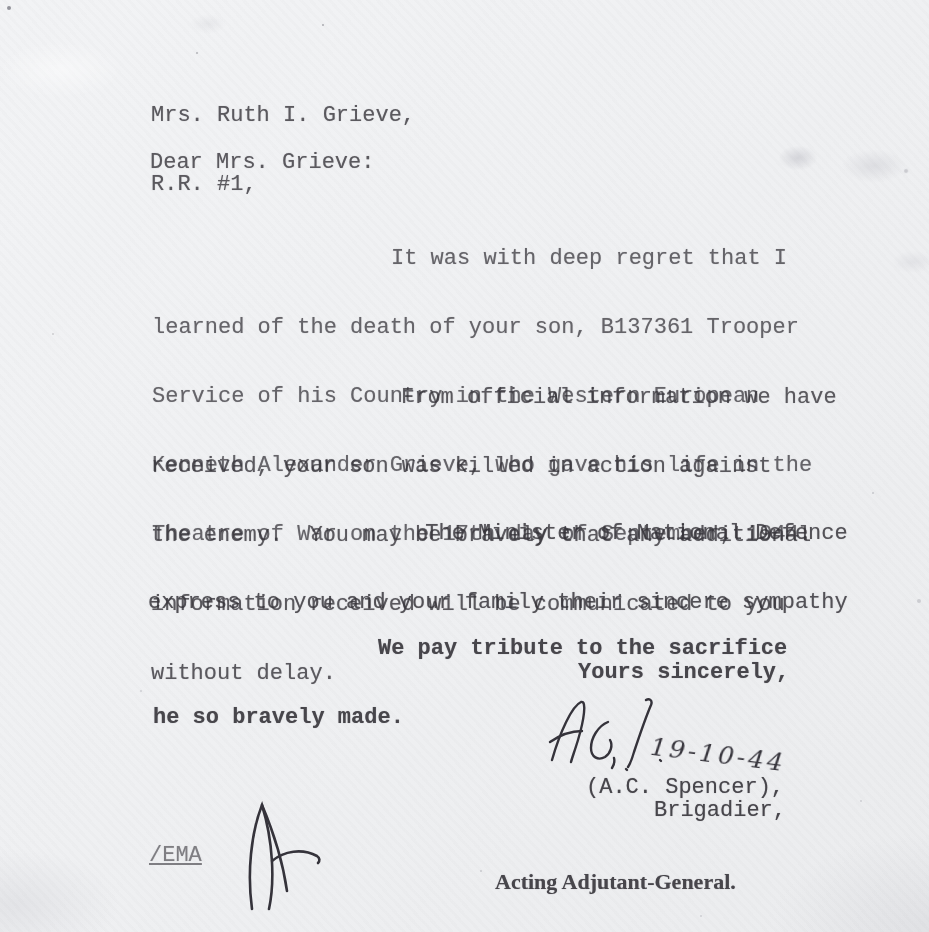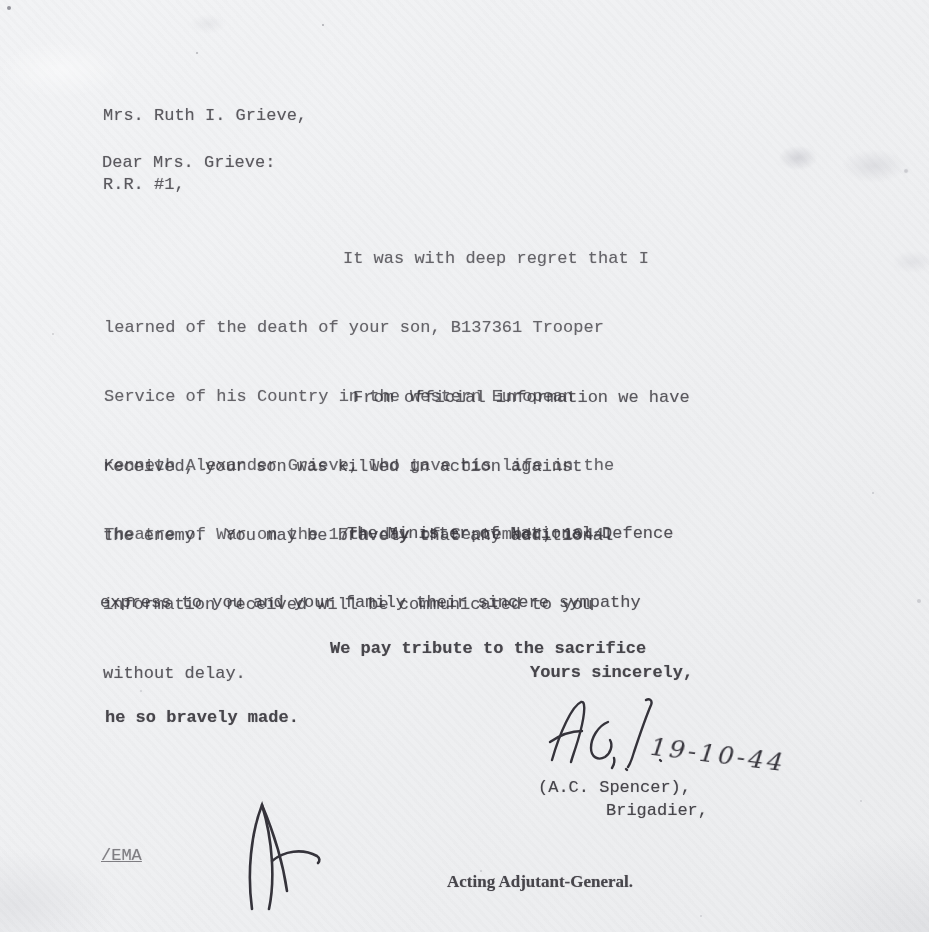--- a/index.html
+++ b/index.html
@@ -17,25 +17,26 @@
       radial-gradient(26px 14px at 208px 24px, rgba(150,150,160,.12), transparent 70%),
       radial-gradient(150px 80px at 15px 905px, rgba(120,120,135,.10), transparent 70%),
       radial-gradient(220px 130px at 925px 925px, rgba(120,120,135,.09), transparent 70%),
       radial-gradient(90px 40px at 60px 70px, rgba(255,255,255,.45), transparent 70%),
       repeating-linear-gradient(47deg, rgba(0,0,0,.012) 0 3px, transparent 3px 7px),
       repeating-linear-gradient(-33deg, rgba(255,255,255,.02) 0 2px, transparent 2px 6px),
       linear-gradient(135deg,#f2f3f5 0%,#eff0f2 50%,#ebecee 100%);
   }
   .typed{
     position:absolute;
-    font-size:17px;
+    font-size:22px;
     line-height:23px;
     white-space:pre;
     filter:blur(0.25px);
     text-shadow:0 0 1px rgba(40,38,46,.45);
+    margin-left:48px;
   }
   .line{height:23px;}
   
   .para-1 .first{padding-left:239px;}
   .para-2 .first{padding-left:250px;}
   .para-3 .first{padding-left:247px;text-align:right;}
   .para-4 .first{padding-left:225px;}
 
   .o72{opacity:.74;} .o78{opacity:.80;} .o82{opacity:.84;} .o88{opacity:.90;}
   .bold{font-weight:700;}

